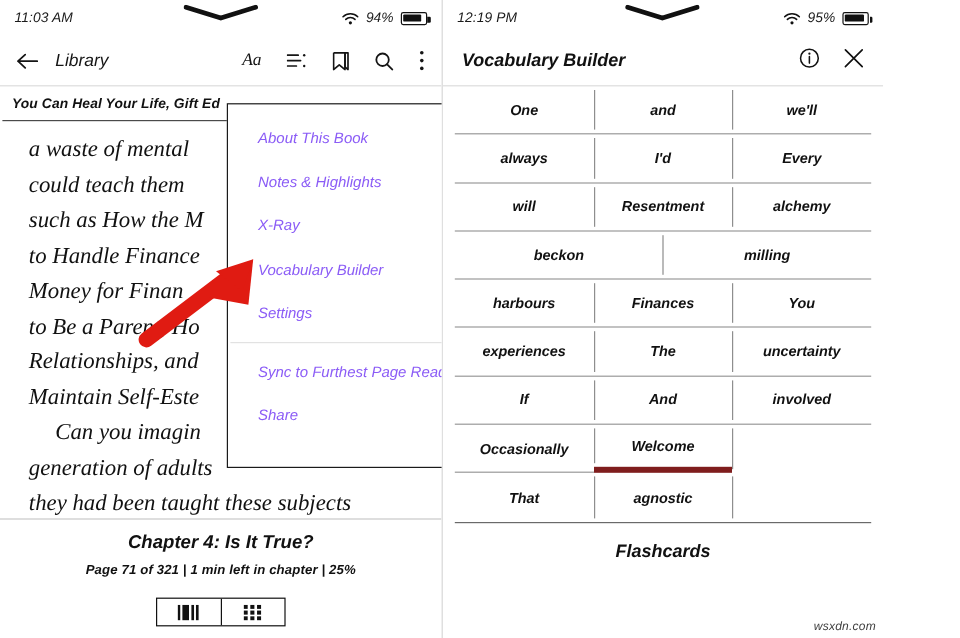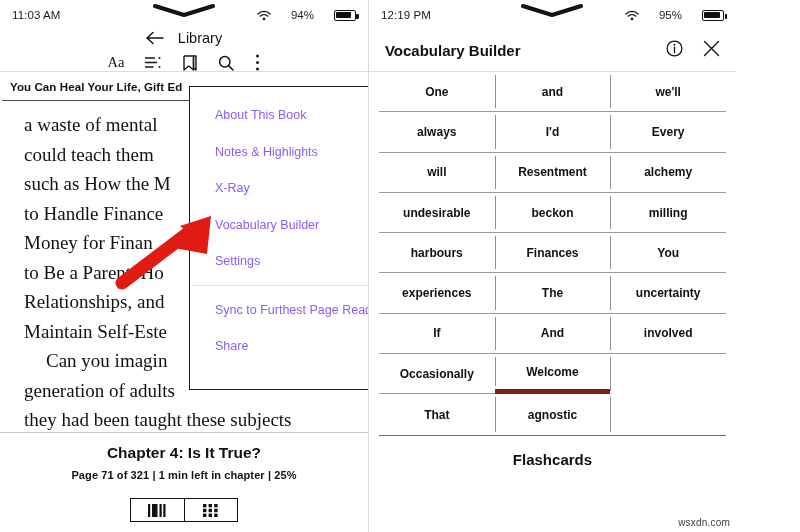--- a/index.html
+++ b/index.html
@@ -2,54 +2,54 @@
 <html><head>
 <meta charset="utf-8">
 <style>
   * { box-sizing: border-box; margin: 0; padding: 0; }
   html, body {
     width: 800px; height: 532px;
     font-family: "Liberation Sans", sans-serif;
     background: #ffffff;
     overflow: hidden;
   }
-  .screen { position: relative; width: 736px; height: 532px; display: flex; }
+  .screen { position: relative; width: 736px; height: 532px; display: flex; font-style: italic; }
 
   
   .panel { position: relative; width: 400px; height: 532px; background: #fff; overflow: hidden; }
   .panel.right { border-left: 1px solid #d8d8d8; }
 
   
   .statusbar {
     position: relative; height: 30px;
     display: flex; align-items: center; justify-content: space-between;
     padding: 0 12px;
   }
   .status-time { font-size: 11.5px; color: #1b1b1b; letter-spacing: .1px; }
-  .status-right { display: flex; align-items: center; gap: 20px; }
+  .status-right { display: flex; align-items: center; gap: 6px; }
   .status-pct { font-size: 11.5px; color: #1b1b1b; }
   .notch {
     position: absolute; left: 50%; top: 4px; transform: translateX(-50%);
     width: 62px; height: 14px;
   }
   .wifi-ico { width: 14px; height: 11px; display: block; }
   .batt {
     width: 22px; height: 11px; border: 1.6px solid #111; border-radius: 2px;
     position: relative; display: inline-block;
   }
   .batt::after {
     content: ""; position: absolute; right: -4px; top: 3px;
     width: 2.5px; height: 5px; background: #111; border-radius: 0 1px 1px 0;
   }
   .batt i { position: absolute; left: 1.4px; top: 1.4px; bottom: 1.4px; background: #111; border-radius: 1px; }
 
   
   .toolbar {
     height: 42px; display: flex; align-items: center; justify-content: space-between;
-    padding: 0 14px 0 14px; border-bottom: 1px solid #dcdcdc; flex-direction: column;
+    padding: 0 14px 0 14px; border-bottom: 1px solid #dcdcdc;
   }
   .tb-left { display: flex; align-items: center; gap: 14px; }
   .tb-label { font-size: 14.5px; color: #151515; }
   .tb-icons { display: flex; align-items: center; gap: 21px; }
   .tb-ico { display: flex; align-items: center; justify-content: center; cursor: pointer; }
   .aa { font-size: 14.5px; color: #151515; font-family: "Liberation Serif", serif; }
 
   
   .book-title {
     font-size: 11.5px; font-weight: bold; color: #111;
@@ -310,21 +310,20 @@
         <div class="wcell">always</div>
         <div class="wcell">I'd</div>
         <div class="wcell">Every</div>
       </div>
       <div class="wrow">
         <div class="wcell">will</div>
         <div class="wcell">Resentment</div>
         <div class="wcell">alchemy</div>
       </div>
       <div class="wrow">
-        <div class="wcell">undesirable</div>
         <div class="wcell">beckon</div>
         <div class="wcell">milling</div>
       </div>
       <div class="wrow">
         <div class="wcell">harbours</div>
         <div class="wcell">Finances</div>
         <div class="wcell">You</div>
       </div>
       <div class="wrow">
         <div class="wcell">experiences</div>

